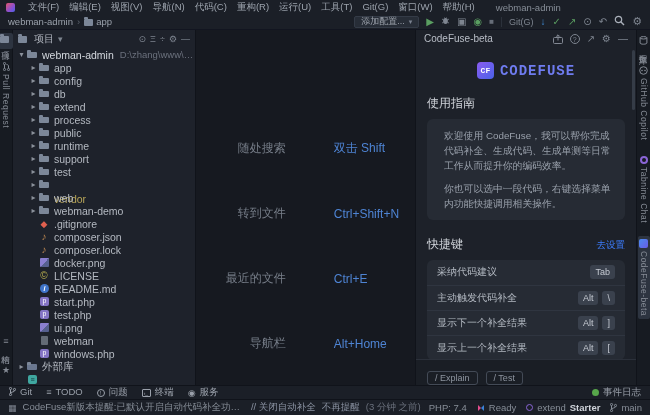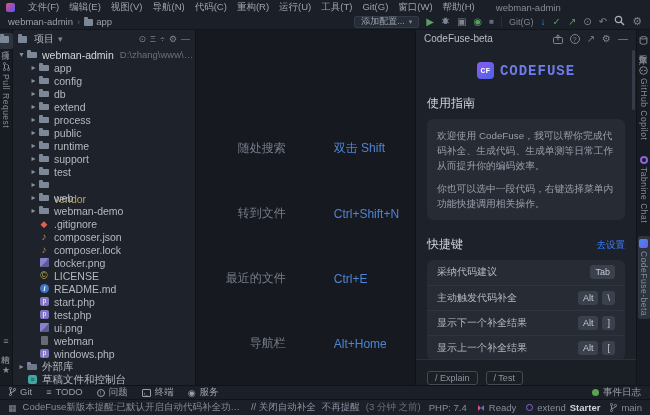--- a/index.html
+++ b/index.html
@@ -85,21 +85,21 @@
   .help-circ { width:10px; height:10px; border:1px solid #7e8590; border-radius:50%; font-size:7px; text-align:center; line-height:9px; color:#7e8590; }
   .cf-body { flex:1; padding:0 11px; overflow:hidden; }
   .cf-logo { margin-top:15px; display:flex; align-items:center; justify-content:center; gap:6px;font-family:Liberation Mono, monospace; }
   .cf-badge { width:17px; height:17px; border-radius:4px; background:linear-gradient(135deg,#8a5cf0,#4a62e8); color:#fff; font-weight:bold; font-size:8px; display:flex; align-items:center; justify-content:center; }
   .cf-word { font-size:14px; font-weight:bold; letter-spacing:1px; color:#6f7cf0; }
   .cf-sec { margin-top:16px; font-size:12px; color:#d0d4da; display:flex; align-items:baseline; }
   .cf-sec .grow { flex:1; }
   .cf-link { font-size:9.5px; color:#3d7eff; }
   .card { margin-top:7px; background:#262b34; border-radius:6px; }
   .card.pad { padding:9px 10px; }
-  .card p { font-size:9.8px; color:#99a0ab; line-height:1.55; }
+  .card p { font-size:9.8px; color:#99a0ab; line-height:1.55;margin-left:7px; }
   .card p + p { margin-top:7px; }
   .sc-row { height:25px; display:flex; align-items:center; padding:0 10px; font-size:10px; color:#b3b9c2; }
   .sc-row + .sc-row { border-top:1px solid #2f3540; }
   .sc-row .grow { flex:1; }
   .keys { display:flex; gap:4px; }
   .kbd { background:#3a414d; border-radius:3px; padding:0 5px; height:14px; line-height:14px; font-size:9px; color:#c6cbd3; }
   .cf-foot { flex:none; height:26px; border-top:1px solid #2b303a; background:#1a1e25; display:flex; align-items:center; gap:8px; padding:0 11px; }
   .chip { border:1px solid #434a56; border-radius:3px; color:#8e95a0; font-size:9px; padding:1px 7px;margin-top:11px; }
 
   
@@ -334,21 +334,20 @@
             <span class="lbl">windows.php</span>
           </div>
           <div class="trow" style="padding-left: 4px;">
             <span class="chev">▸</span>
             <span class="ico ic-extlib"></span>
             <span class="lbl">外部库</span>
           </div>
           <div class="trow" style="padding-left: 4px;">
             <span class="chev"></span>
             <span class="ico ic-scratch"></span>
-            <span class="lbl">草稿文件和控制台</span>
           </div>
         </div>
     </div>
 
     <div class="editor">
       <div class="hints" id="editor-hints">
           <div class="h-lbl">随处搜索</div>
           <div class="h-key">双击 Shift</div>
           <div class="h-lbl">转到文件</div>
           <div class="h-key">Ctrl+Shift+N</div>

